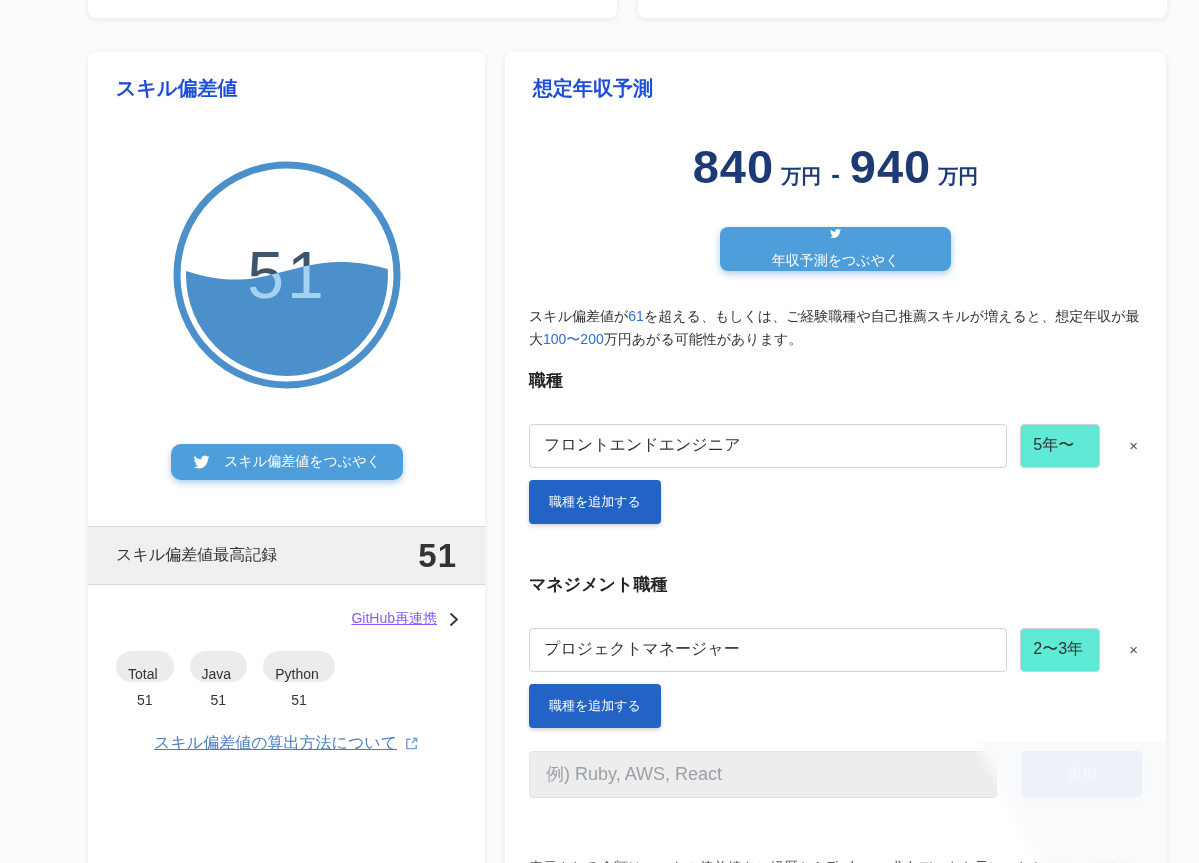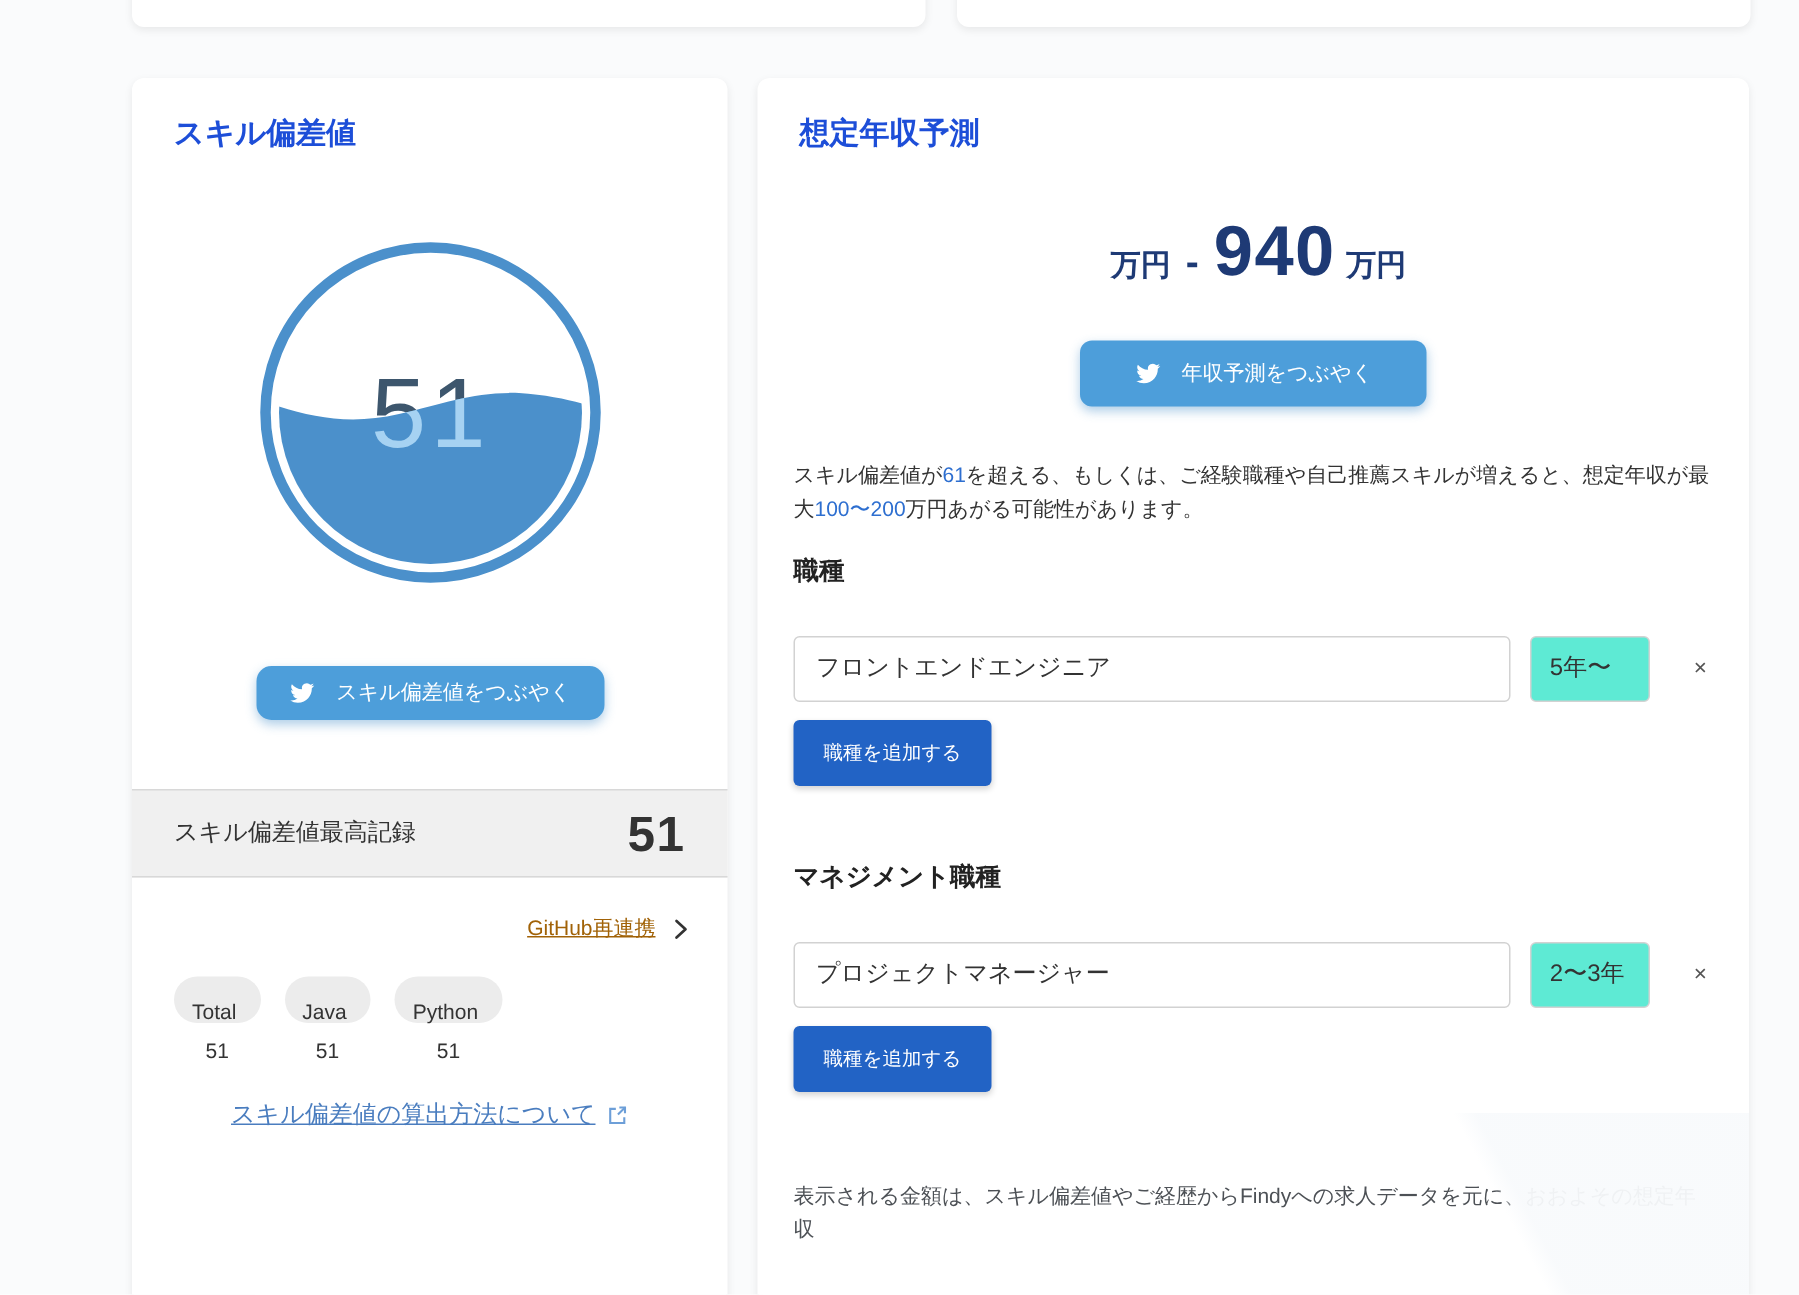--- a/index.html
+++ b/index.html
@@ -25,32 +25,32 @@
   .gauge-wrap { text-align:center; margin-top:57px; line-height:0; }
   .gauge-text { font-family:"Liberation Sans", sans-serif; font-size:66px; letter-spacing:3px; }
 
   .tweet-btn {
     display:flex; align-items:center; justify-content:center; gap:13px;
     margin:53px auto 0; width:232px; height:36px;
     background:#4d9eda; border:none; border-radius:10px;
     color:#fff; font-size:14px; font-family:inherit; cursor:pointer;
     box-shadow:0 3px 7px rgba(74,144,202,0.45);
   }
-  .salary-card .tweet-btn { margin-top:34px; width:231px; height:44px; border-radius:8px; }
+  .salary-card .tweet-btn { margin-top:34px; width:231px; height:44px; border-radius:8px;flex-direction:column; }
 
   .best-band {
     margin-top:46px; height:59px;
     background:#f0f0f0; border-top:1px solid #d8d8d8; border-bottom:1px solid #d8d8d8;
     display:flex; align-items:center; justify-content:space-between; padding:4px 28px;
   }
   .best-band .label { font-size:16px; color:#333; }
   .best-band .value { font-size:33px; font-weight:bold; color:#333; letter-spacing:1px; }
 
   .relink-row { display:flex; justify-content:flex-end; align-items:center; gap:12px; padding:0 26px 0 28px; margin-top:25px; }
-  .relink-row a { color:#a16207; font-size:14px; text-decoration:underline; cursor:pointer; }
+  .relink-row a { color:#8b5cf6; font-size:14px; text-decoration:underline; cursor:pointer; }
 
   .pills { display:flex; flex-wrap:wrap; gap:12px 16px; padding:0 28px; margin-top:23px; }
   .pill {
     display:flex; align-items:center; gap:10px;
     background:#ececec; border-radius:16px; padding:5px 16px 5px 12px; height:31px;flex-direction:column;
   }
   .pill .plabel, .pill .pvalue { font-size:14px; color:#333; }
   .pill .pvalue { margin-left:4px; }
 
   .method-row { text-align:center; margin-top:51px; display:flex; align-items:center; justify-content:center; gap:7px; }
@@ -184,20 +184,21 @@
       <path d="M9.5 2.5 H13.5 V6.5" fill="none" stroke="#6d9fd8" stroke-width="1.5"></path>
       <path d="M13.5 2.5 L8.5 7.5" fill="none" stroke="#6d9fd8" stroke-width="1.5"></path>
     </svg>
   </div>
 </section>
 
 <section class="card salary-card">
   <h2>想定年収予測</h2>
 
   <div class="range-row">
+    <span class="range-num">840</span>
     <span class="range-unit">万円</span>
     <span class="range-sep">-</span>
     <span class="range-num">940</span>
     <span class="range-unit">万円</span>
   </div>
 
   <button class="tweet-btn">
     <svg width="19" height="16" viewBox="0 0 24 24">
       <path fill="#fff" d="M23.953 4.57a10 10 0 01-2.825.775 4.958 4.958 0 002.163-2.723c-.951.555-2.005.959-3.127 1.184a4.92 4.92 0 00-8.384 4.482C7.69 8.095 4.067 6.13 1.64 3.162a4.822 4.822 0 00-.666 2.475c0 1.71.87 3.213 2.188 4.096a4.904 4.904 0 01-2.228-.616v.06a4.923 4.923 0 003.946 4.827 4.996 4.996 0 01-2.212.085 4.936 4.936 0 004.604 3.417 9.867 9.867 0 01-6.102 2.105c-.39 0-.779-.023-1.17-.067a13.995 13.995 0 007.557 2.209c9.053 0 13.998-7.496 13.998-13.985 0-.21 0-.42-.015-.63A9.935 9.935 0 0024 4.59z"></path>
     </svg>
@@ -217,17 +218,21 @@
 
   <h3 class="section-h mgmt-h">マネジメント職種</h3>
 
   <div class="input-row">
     <input class="job-input" type="text" value="プロジェクトマネージャー" style="">
     <input class="years-input" type="text" value="2〜3年" style="">
     <button class="remove-btn">×</button>
   </div>
   <button class="add-job-btn">職種を追加する</button>
 
+  <div class="skill-row">
+    <input class="skill-input" type="text" placeholder="例) Ruby, AWS, React" style="">
+    <button class="add-skill-btn">追加</button>
+  </div>
 
   <p class="footer-note">表示される金額は、スキル偏差値やご経歴からFindyへの求人データを元に、おおよその想定年収</p>
 
   <div class="sheen"></div>
 </section>
 
 </body></html>

